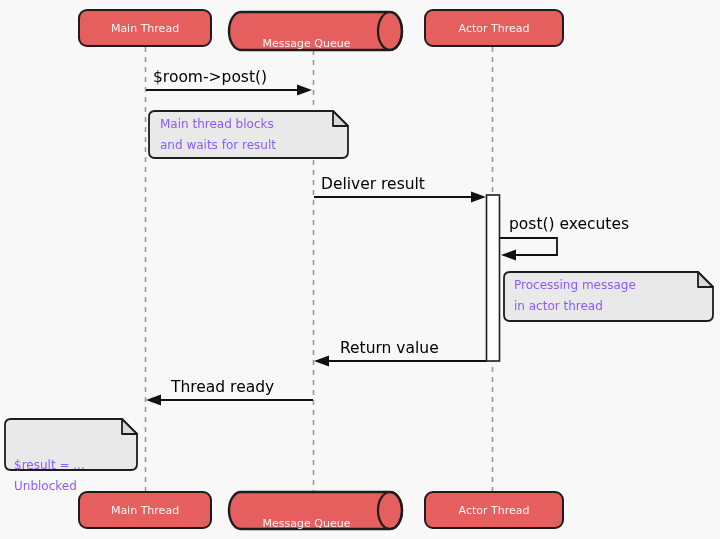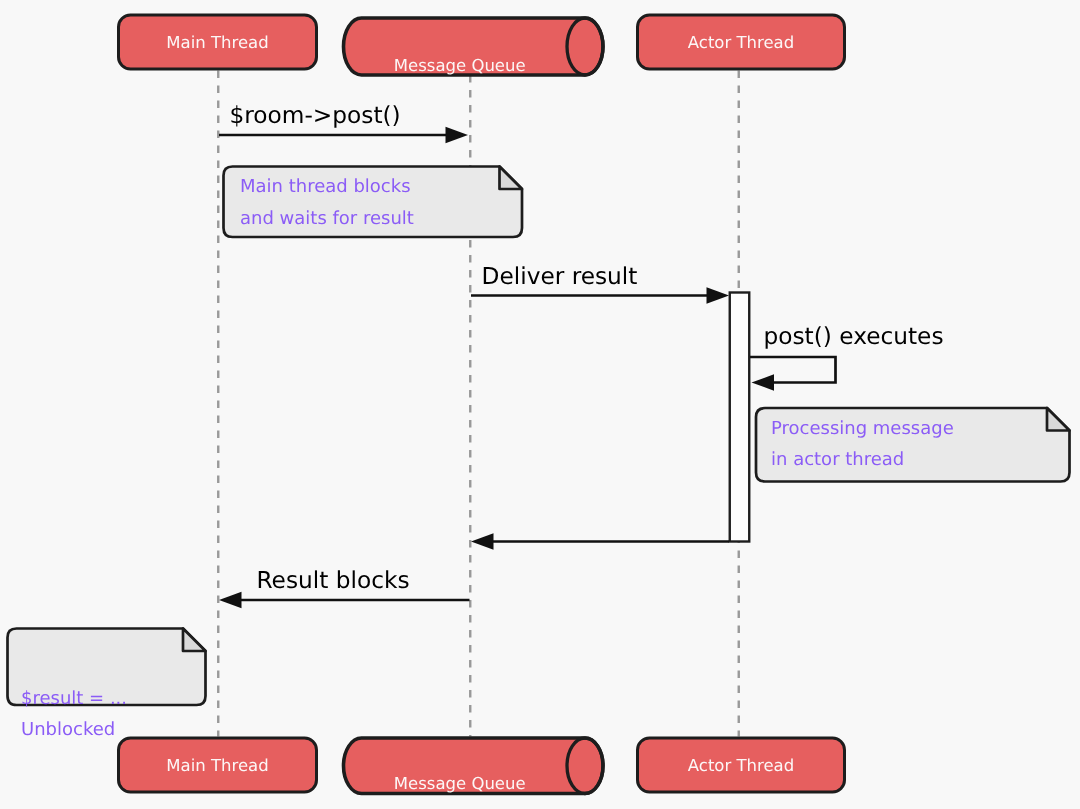--- a/index.html
+++ b/index.html
@@ -73,22 +73,23 @@
     justify-content: center;
   }
   .plabel, .plabel-queue {
     color: #fcf7f7;
     font-size: 11px;
     white-space: nowrap;
   }
   .queue-label-wrap {
     position: absolute;
     display: flex;
-    align-items: flex-end;
+    align-items: flex-start;
     justify-content: center;
+    margin-top: 25px;
   }
   .mlabel {
     position: absolute;
     color: #000000;
     font-size: 15.5px;
     white-space: nowrap;
   }
   .ntext {
     position: absolute;
     color: #8b5cf6;
@@ -157,21 +158,22 @@
   <div class="queue-label-wrap" style="left:229px; top:492px; width:155px; height:37px;">
     <span class="plabel-queue">Message Queue</span>
   </div>
   <div class="pbox" style="left:424px; top:491px; width:140px; height:38px;">
     <span class="plabel">Actor Thread</span>
   </div>
 
   <span class="mlabel" style="left:153px; top:68px;">$room-&gt;post()</span>
   <span class="mlabel" style="left:321px; top:175px;">Deliver result</span>
   <span class="mlabel" style="left:509px; top:215px;">post() executes</span>
-  <span class="mlabel" style="left:171px; top:378px;">Result blocks</span>
+  <span class="mlabel" style="left:340px; top:339px;">Return value</span>
+  <span class="mlabel" style="left:171px; top:378px;">Thread ready</span>
 
   <span class="ntext" style="left:160px; top:114px;">Main thread blocks
 and waits for result</span>
   <span class="ntext" style="left:514px; top:275px;">Processing message
 in actor thread</span>
   <span class="ntext" style="left:14px; top:423px;margin-top:32px;">$result = ...
 Unblocked</span>
 
 </div>
 

